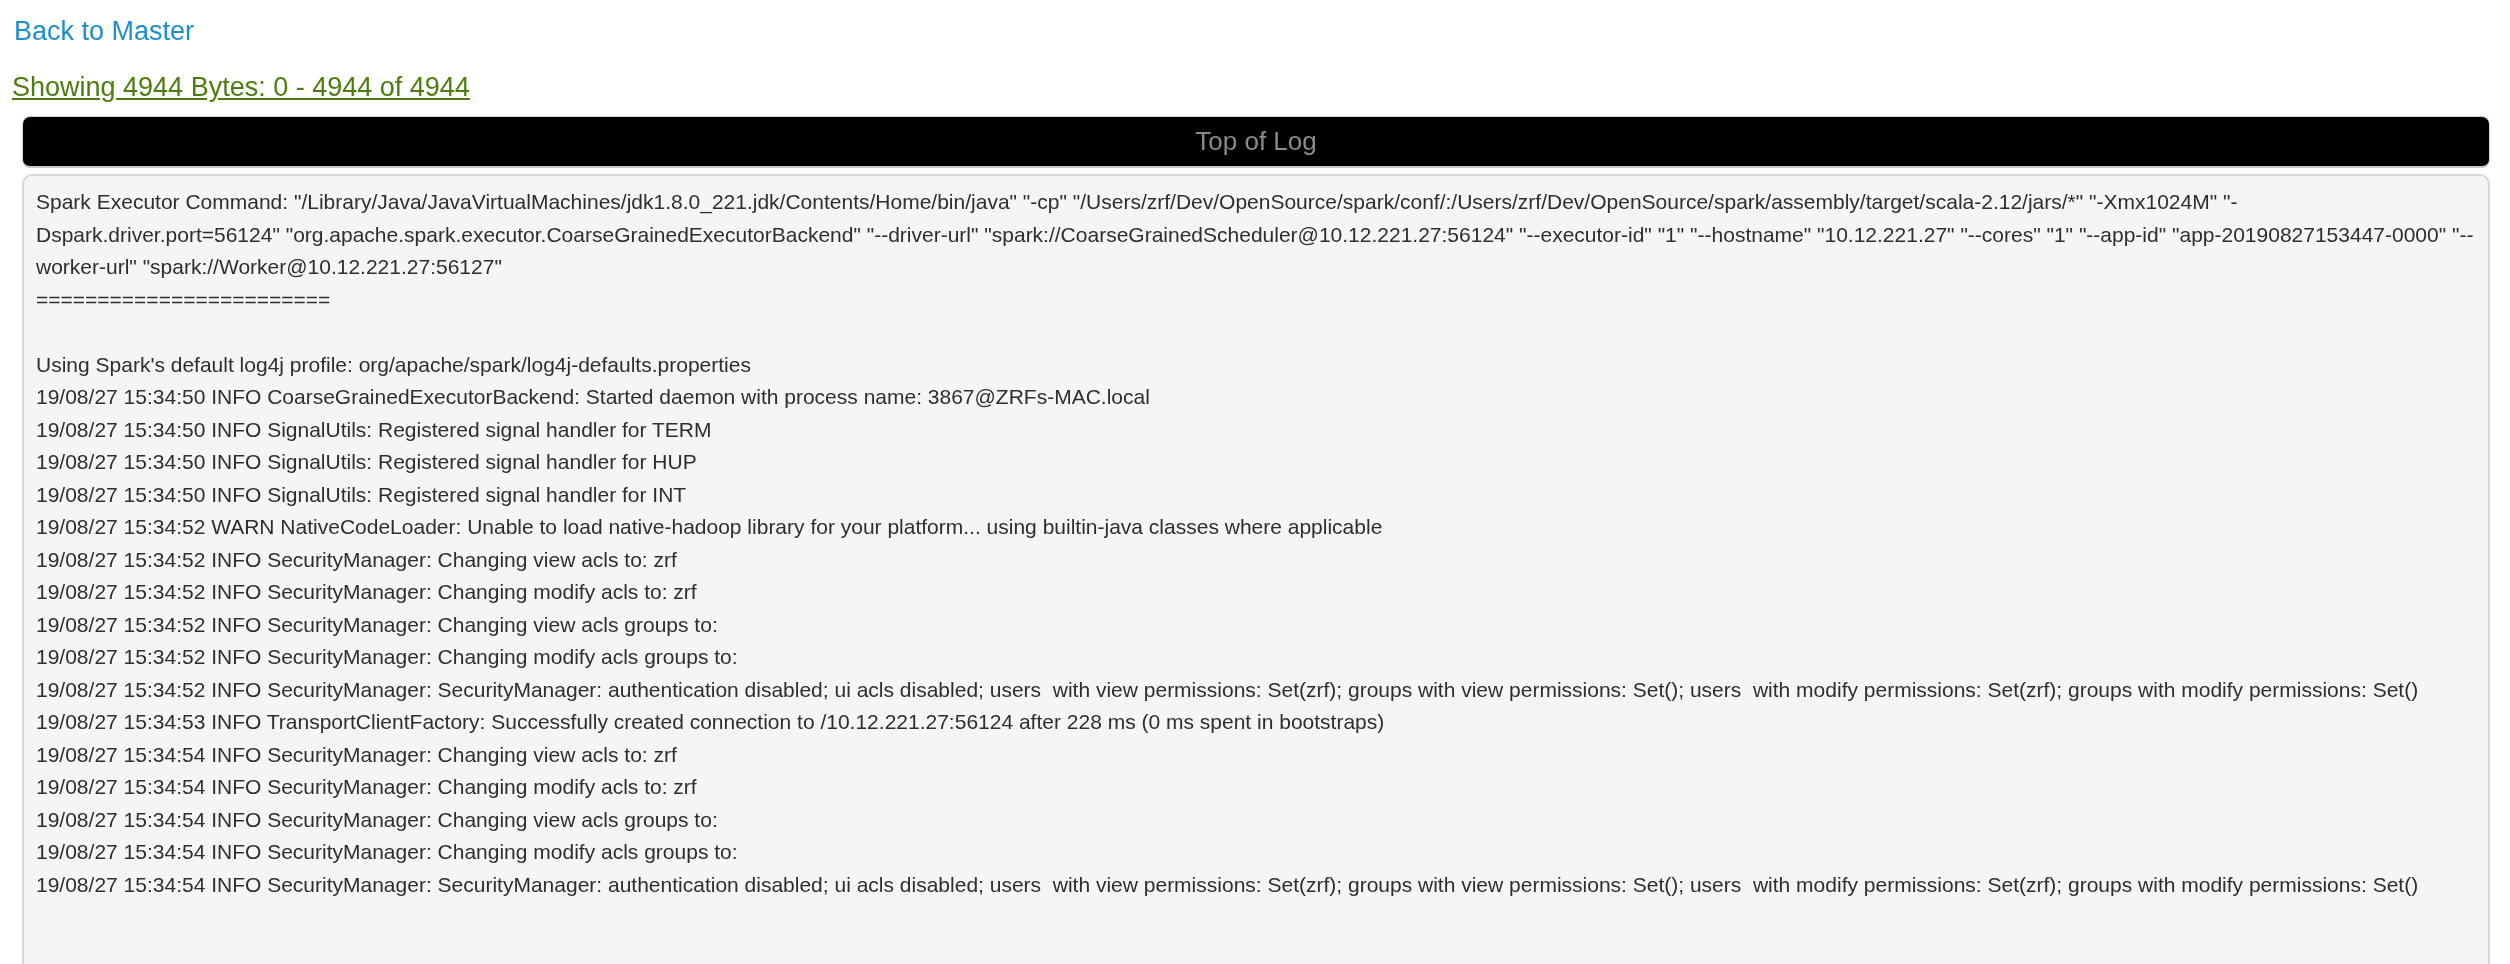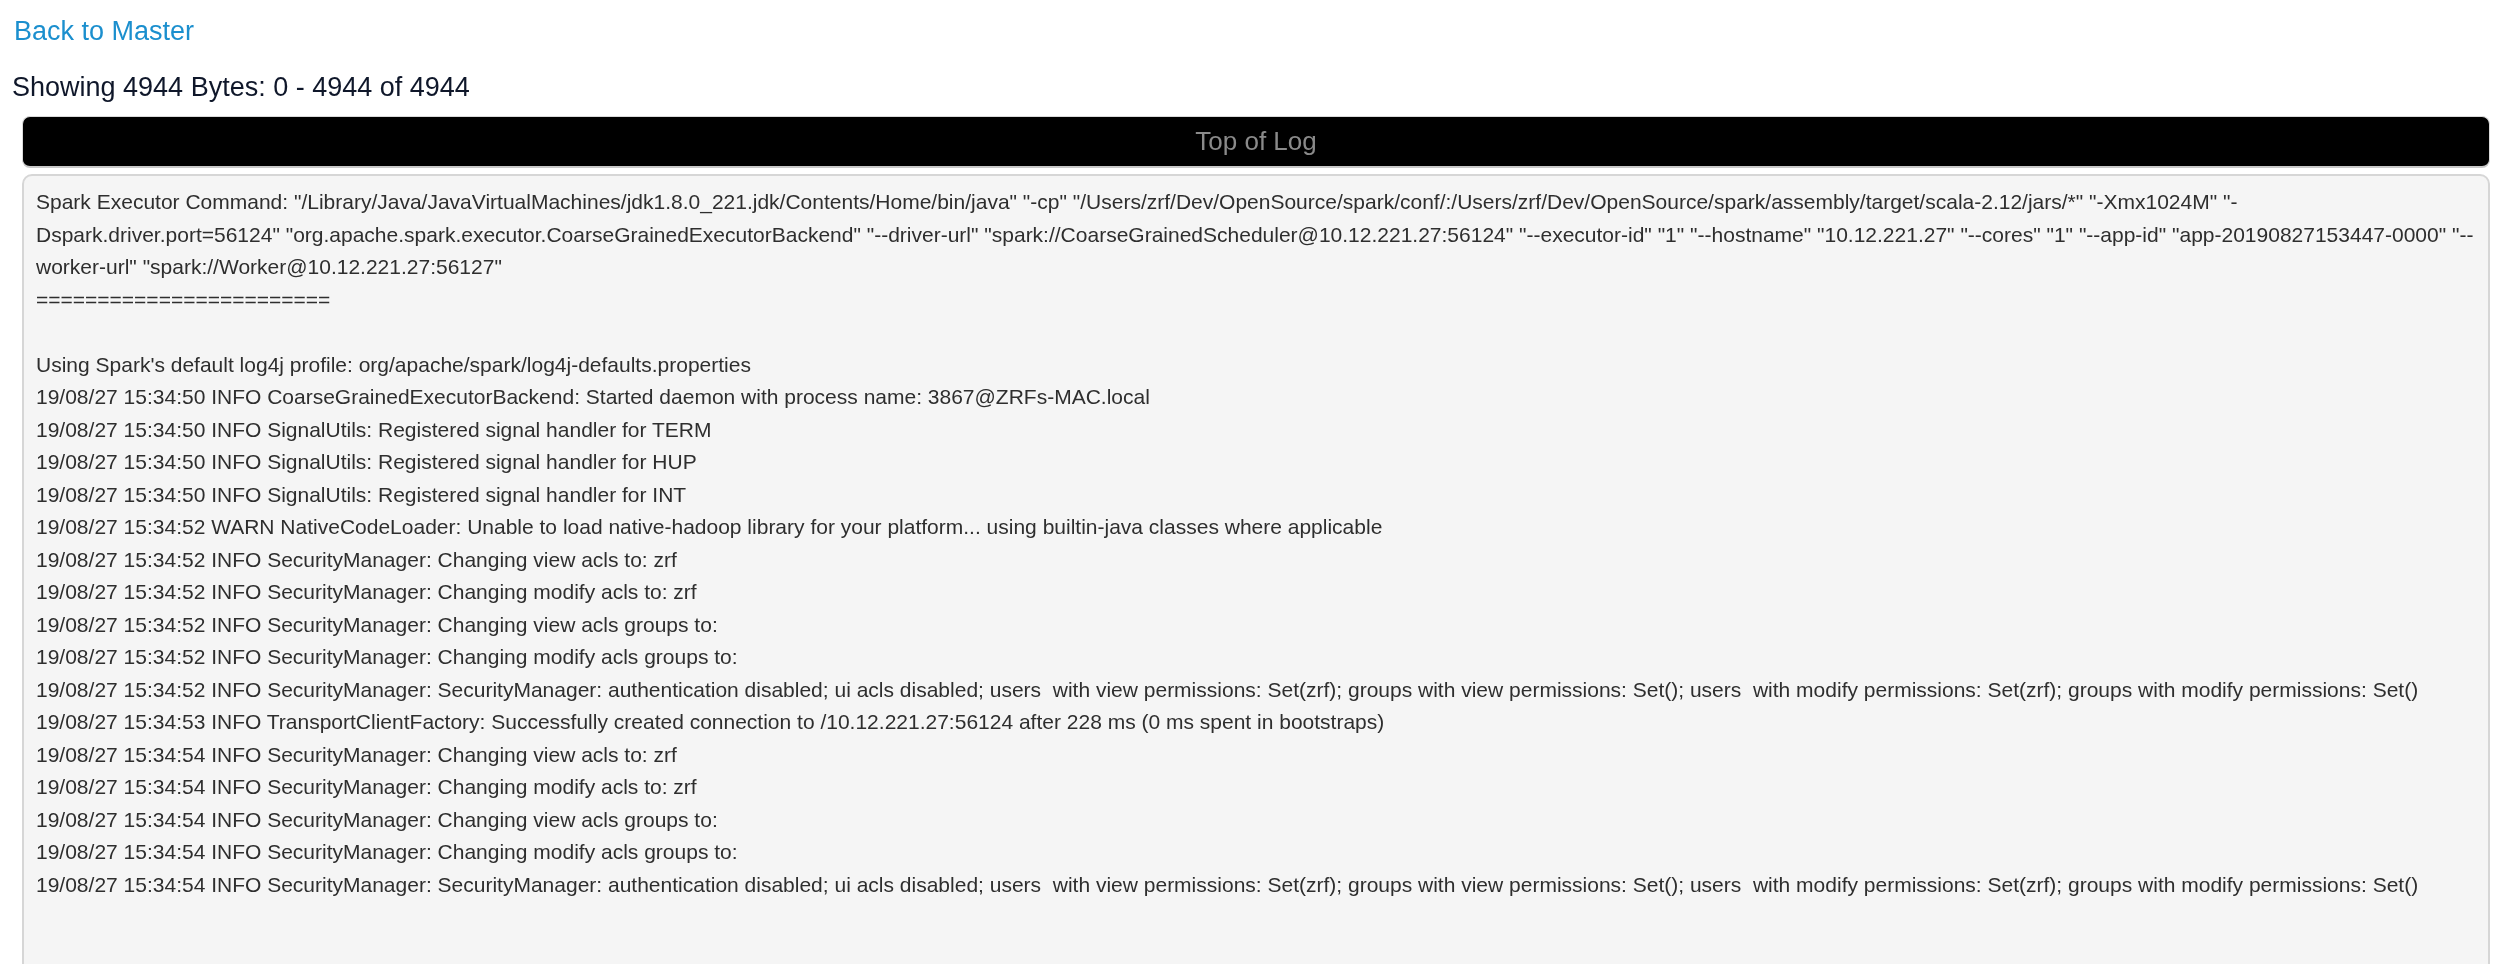--- a/index.html
+++ b/index.html
@@ -25,21 +25,22 @@
     font-size: 27px;
     line-height: 30px;
     color: #1b8fce;
     text-decoration: none;
     cursor: pointer;
   }
   .byte-range {
     margin: 26px 0 0 12px;
     font-size: 27px;
     line-height: 30px;
-    color: #0f172a;
+    color: #4d7c0f;
+    text-decoration: underline;
   }
   .top-log-btn {
     box-sizing: border-box;
     margin: 14px 0 0 22px;
     width: 2468px;
     height: 52px;
     background: #000000;
     border: 1px solid #dadada;
     border-bottom: 2px solid #c9c9c9;
     border-radius: 8px;

